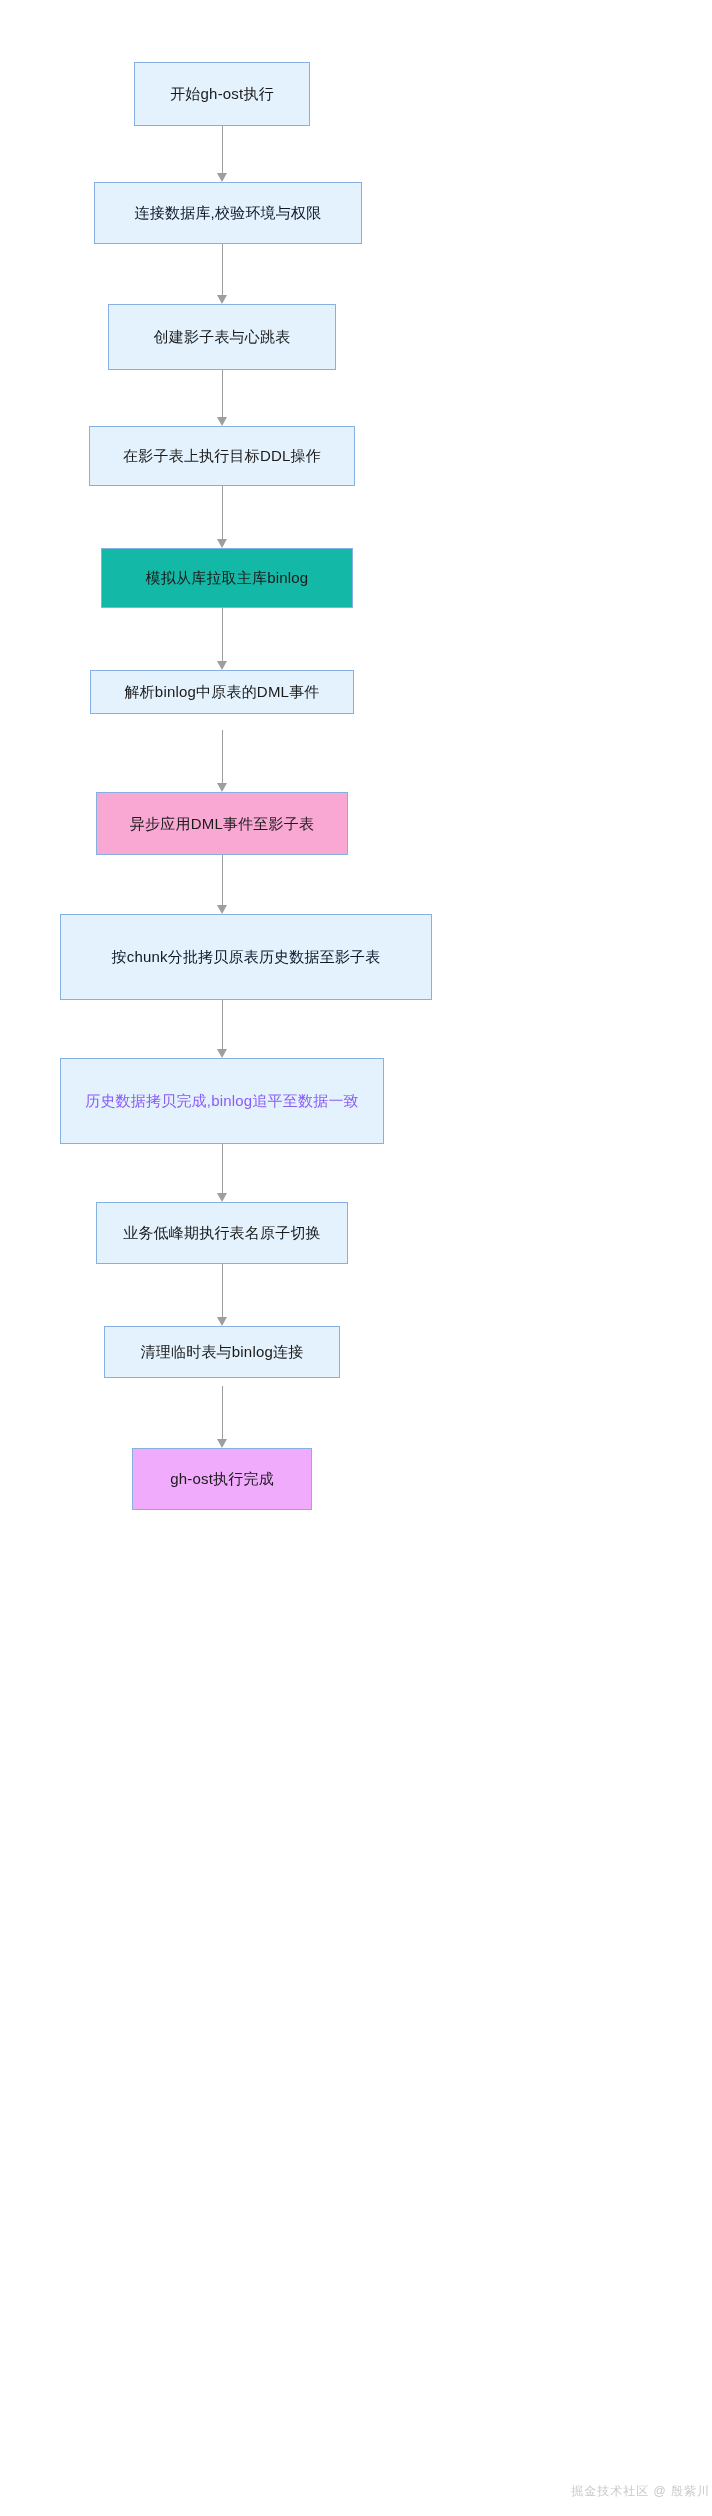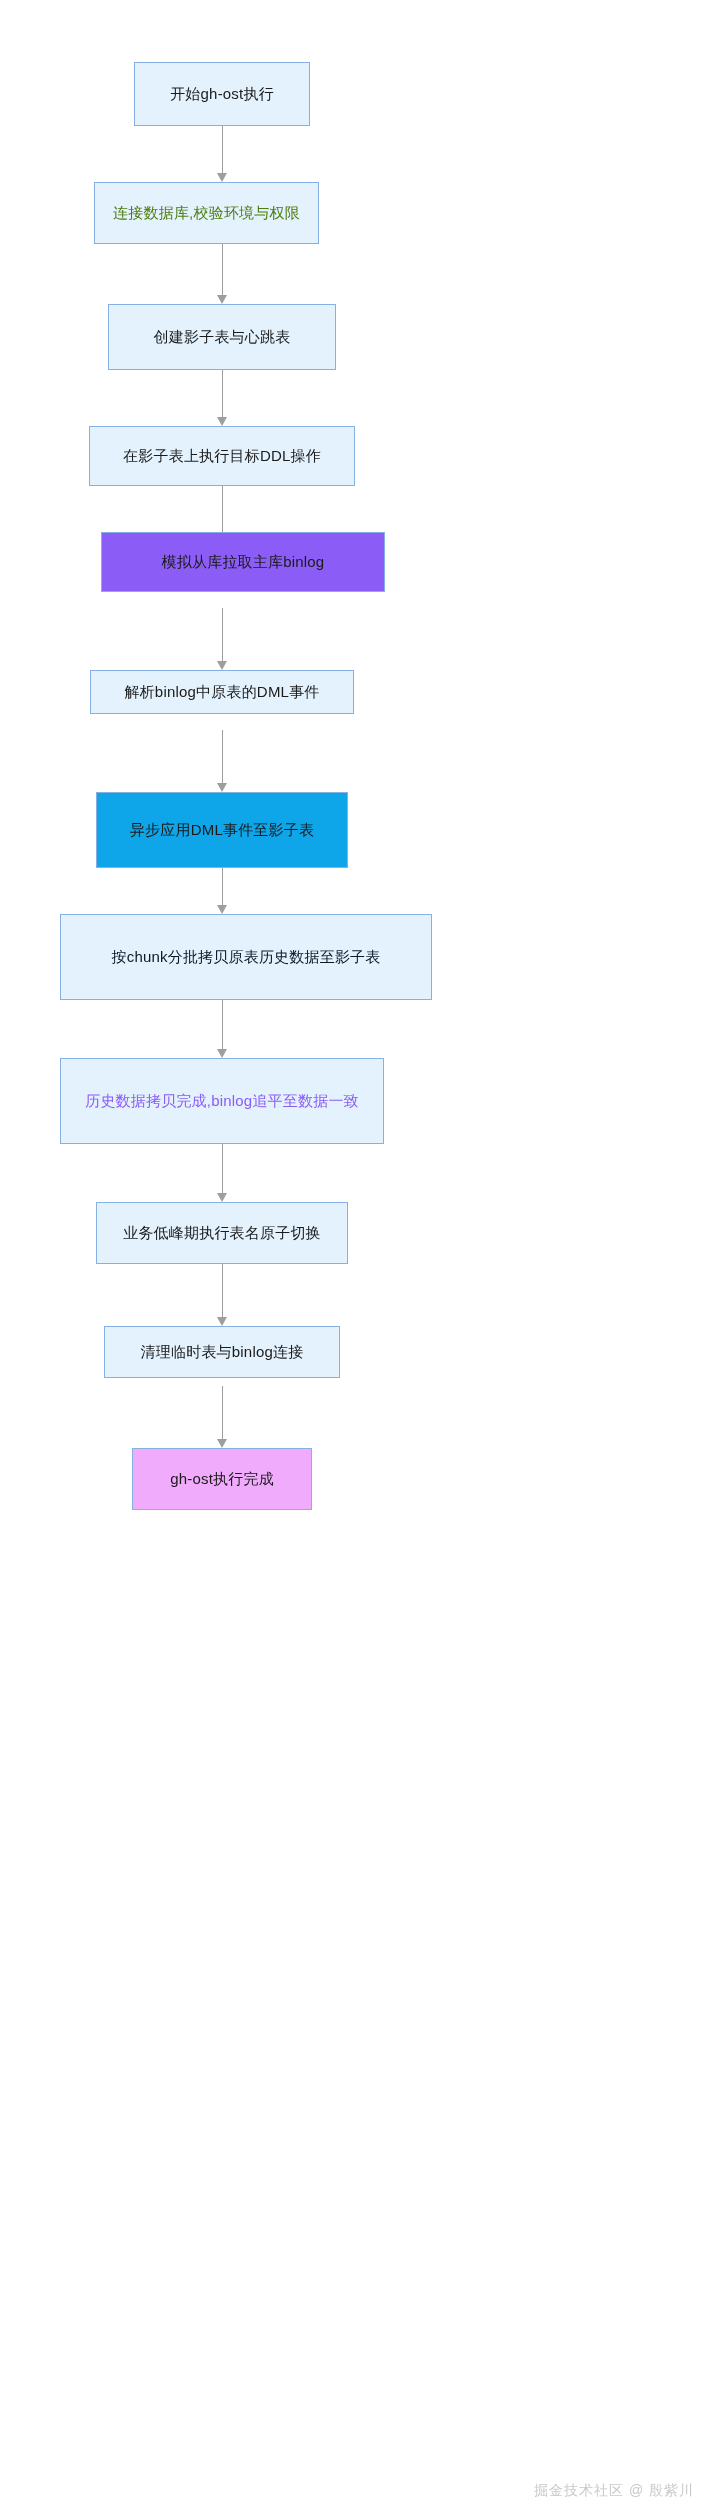--- a/index.html
+++ b/index.html
@@ -52,24 +52,24 @@
     position: absolute;
     left: -5.2px;
     width: 0;
     height: 0;
     border-left: 5.5px solid transparent;
     border-right: 5.5px solid transparent;
     border-top: 9px solid #9e9e9e;
   }
   .watermark {
     position: absolute;
-    right: 18px;
+    right: 2px;
     bottom: 16px;
     color: #c9c9c9;
-    font-size: 14px;
+    font-size: 12px;
     letter-spacing: 1px;
     white-space: nowrap;
   }
 </style>
 </head>
 <body>
 
 <div id="flowchart">
     <div class="edge" style="left: 222px; top: 126px; width: 1.3px; height: 56px;">
       <div class="edge-line" style="height: 48px; background: rgb(158, 158, 158);"></div>
@@ -111,36 +111,36 @@
       <div class="edge-line" style="height: 54px; background: rgb(158, 158, 158);"></div>
       <div class="edge-head" style="top: 53px; border-top-color: rgb(158, 158, 158);"></div>
     </div>
     <div class="edge" style="left: 222px; top: 1386px; width: 1.3px; height: 62px;">
       <div class="edge-line" style="height: 54px; background: rgb(158, 158, 158);"></div>
       <div class="edge-head" style="top: 53px; border-top-color: rgb(158, 158, 158);"></div>
     </div>
     <div class="node" style="left: 134px; top: 62px; width: 176px; height: 64px; background: rgb(227, 242, 253); border-color: rgb(134, 176, 227); color: rgb(27, 27, 27);">
       <span class="node-label">开始gh-ost执行</span>
     </div>
-    <div class="node" style="left: 94px; top: 182px; width: 225px; height: 62px; background: rgb(227, 242, 253); border-color: rgb(134, 176, 227); color: #4d7c0f;">
+    <div class="node" style="left: 94px; top: 182px; width: 268px; height: 62px; background: rgb(227, 242, 253); border-color: rgb(134, 176, 227); color: #0f172a;">
       <span class="node-label">连接数据库,校验环境与权限</span>
     </div>
     <div class="node" style="left: 108px; top: 304px; width: 228px; height: 66px; background: rgb(227, 242, 253); border-color: rgb(134, 176, 227); color: rgb(27, 27, 27);">
       <span class="node-label">创建影子表与心跳表</span>
     </div>
     <div class="node" style="left: 89px; top: 426px; width: 266px; height: 60px; background: rgb(227, 242, 253); border-color: rgb(134, 176, 227); color: rgb(27, 27, 27);">
       <span class="node-label">在影子表上执行目标DDL操作</span>
     </div>
-    <div class="node" style="left: 101px; top: 532px; width: 284px; height: 60px; background: #8b5cf6; border-color: rgb(134, 176, 227); color: rgb(27, 27, 27);">
+    <div class="node" style="left: 101px; top: 548px; width: 252px; height: 60px; background: #14b8a6; border-color: rgb(134, 176, 227); color: rgb(27, 27, 27);">
       <span class="node-label">模拟从库拉取主库binlog</span>
     </div>
     <div class="node" style="left: 90px; top: 670px; width: 264px; height: 44px; background: rgb(227, 242, 253); border-color: rgb(134, 176, 227); color: rgb(27, 27, 27);">
       <span class="node-label">解析binlog中原表的DML事件</span>
     </div>
-    <div class="node" style="left: 96px; top: 792px; width: 252px; height: 76px; background: #0ea5e9; border-color: rgb(134, 176, 227); color: rgb(27, 27, 27);">
+    <div class="node" style="left: 96px; top: 792px; width: 252px; height: 63px; background: #f9a8d4; border-color: rgb(134, 176, 227); color: rgb(27, 27, 27);">
       <span class="node-label">异步应用DML事件至影子表</span>
     </div>
     <div class="node" style="left: 60px; top: 914px; width: 372px; height: 86px; background: rgb(227, 242, 253); border-color: rgb(134, 176, 227); color: #0f172a;">
       <span class="node-label">按chunk分批拷贝原表历史数据至影子表</span>
     </div>
     <div class="node" style="left: 60px; top: 1058px; width: 324px; height: 86px; background: rgb(227, 242, 253); border-color: rgb(134, 176, 227); color: #8b5cf6;">
       <span class="node-label">历史数据拷贝完成,binlog追平至数据一致</span>
     </div>
     <div class="node" style="left: 96px; top: 1202px; width: 252px; height: 62px; background: rgb(227, 242, 253); border-color: rgb(134, 176, 227); color: rgb(27, 27, 27); justify-content: flex-end;">
       <span class="node-label">业务低峰期执行表名原子切换</span>

